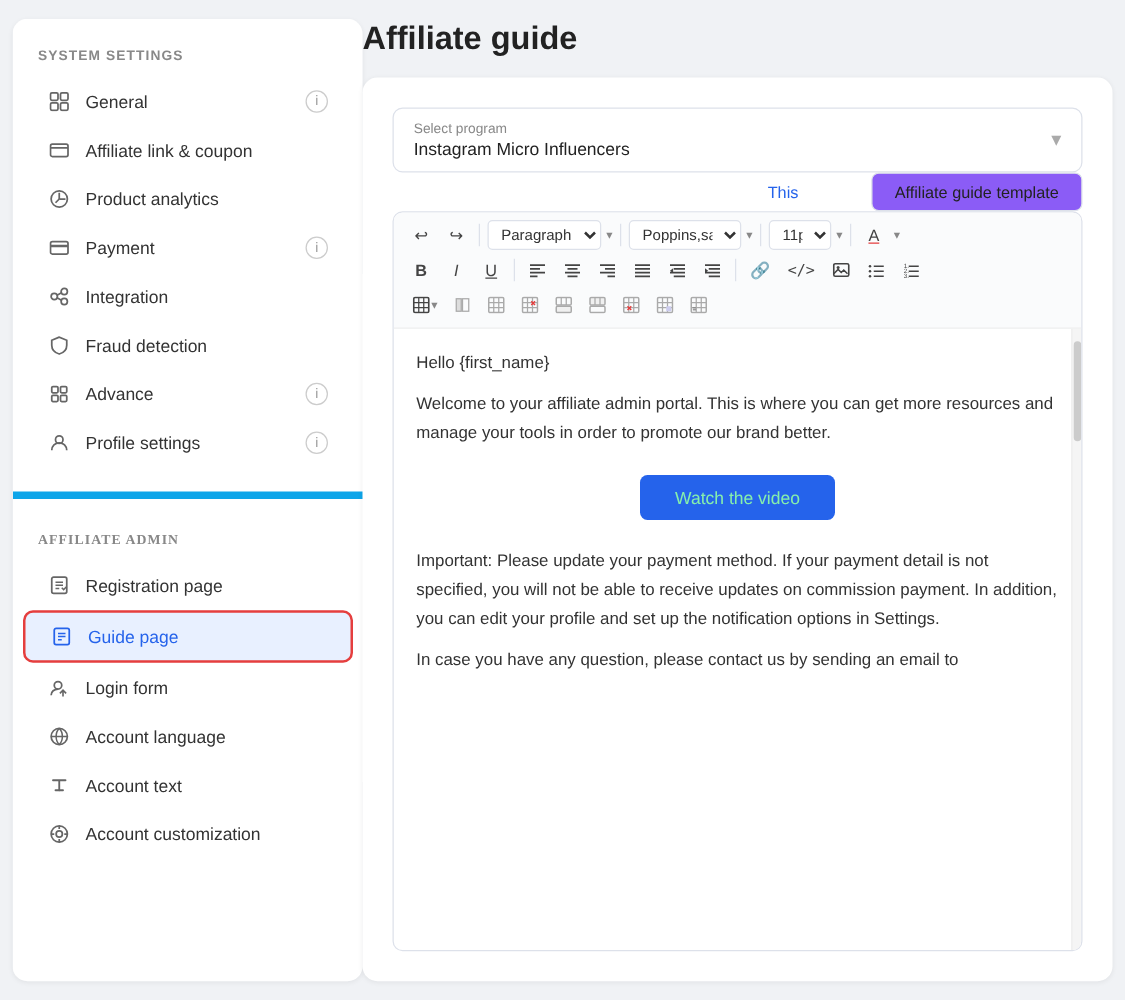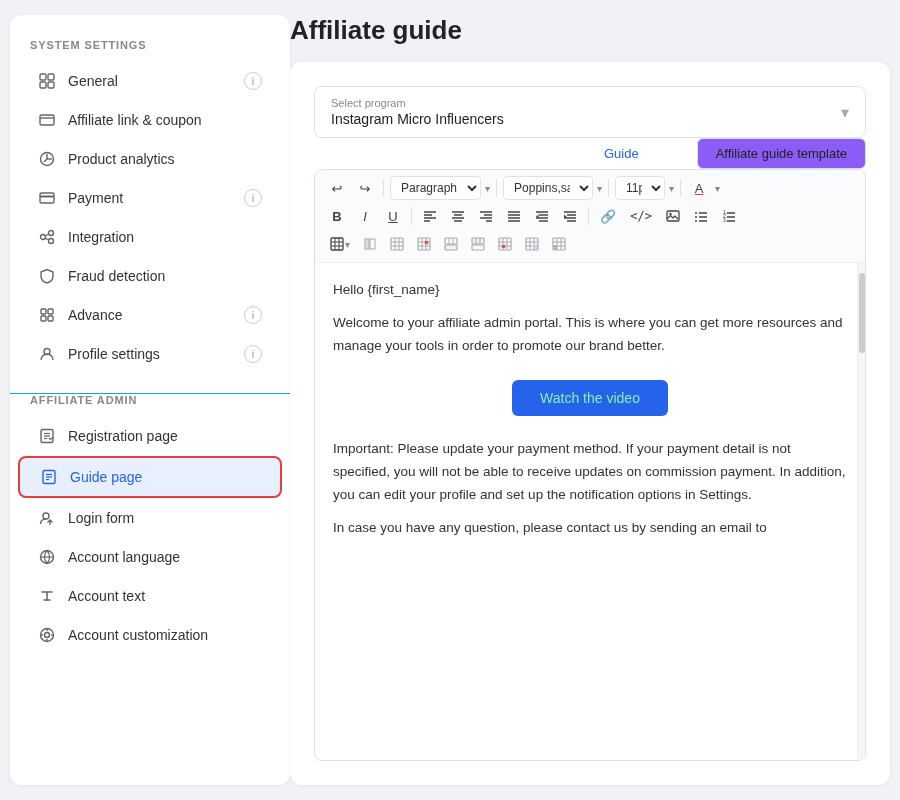--- a/index.html
+++ b/index.html
@@ -34,22 +34,23 @@
     .sidebar-section-title {
       font-size: 11px;
       font-weight: 700;
       color: #888;
       letter-spacing: 0.08em;
       padding: 0 20px 10px 20px;
       text-transform: uppercase;
     }
     .sidebar-section-title.second {
       margin-top: 20px;
-      padding-top: 0;
-      border-top: 1px solid #0ea5e9;
+      padding-top: 27px;
+      border-top: 6px solid #0ea5e9;
+      font-family: Liberation Serif, serif;
     }
     .sidebar-item {
       display: flex;
       align-items: center;
       justify-content: space-between;
       padding: 10px 20px;
       cursor: pointer;
       border-radius: 8px;
       margin: 1px 8px;
       color: #333;
@@ -499,21 +500,21 @@
 
       <div class="select-program-wrapper">
         <div>
           <div class="select-label">Select program</div>
           <div class="select-value">Instagram Micro Influencers</div>
         </div>
         <span class="select-arrow">▾</span>
       </div>
 
       <div class="tabs-row">
-        <button class="tab-btn text">Guide</button>
+        <button class="tab-btn text">This</button>
         <button class="tab-btn active">Affiliate guide template</button>
       </div>
 
       <div class="editor-container">
 
         <div class="editor-toolbar">
 
           <div class="toolbar-row">
             <button class="toolbar-btn" title="Undo">↩</button>
             <button class="toolbar-btn" title="Redo">↪</button>

